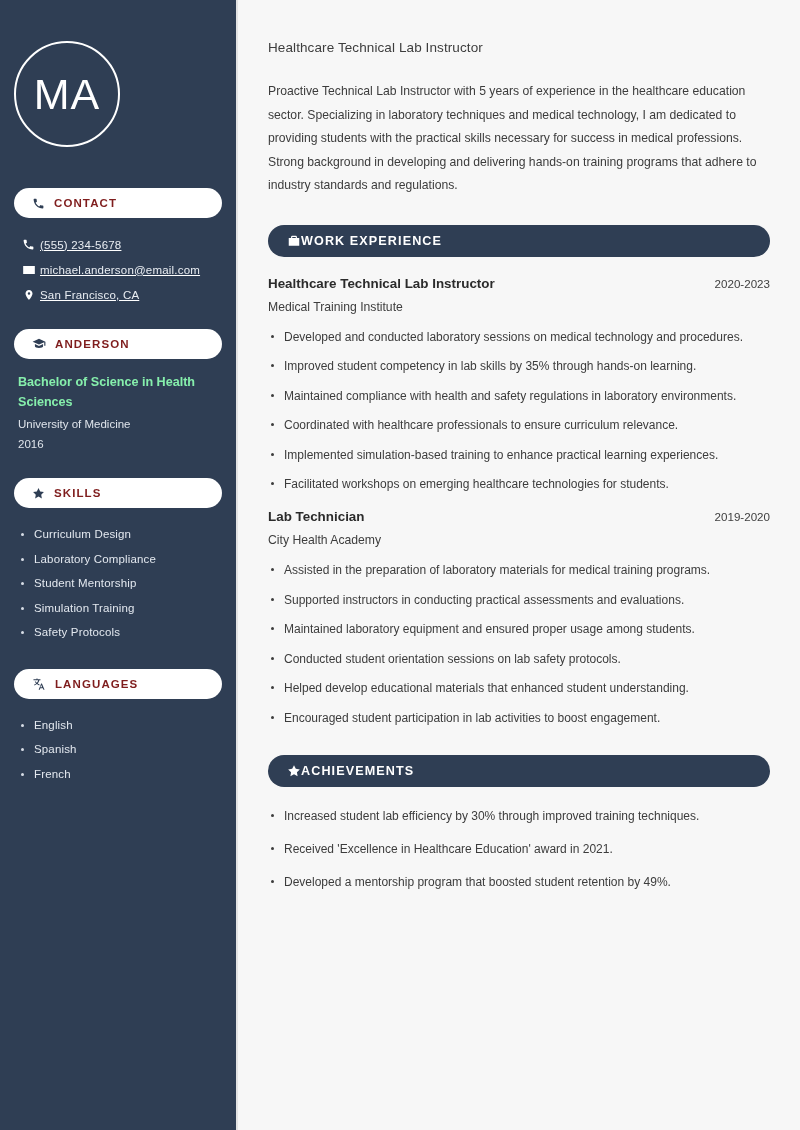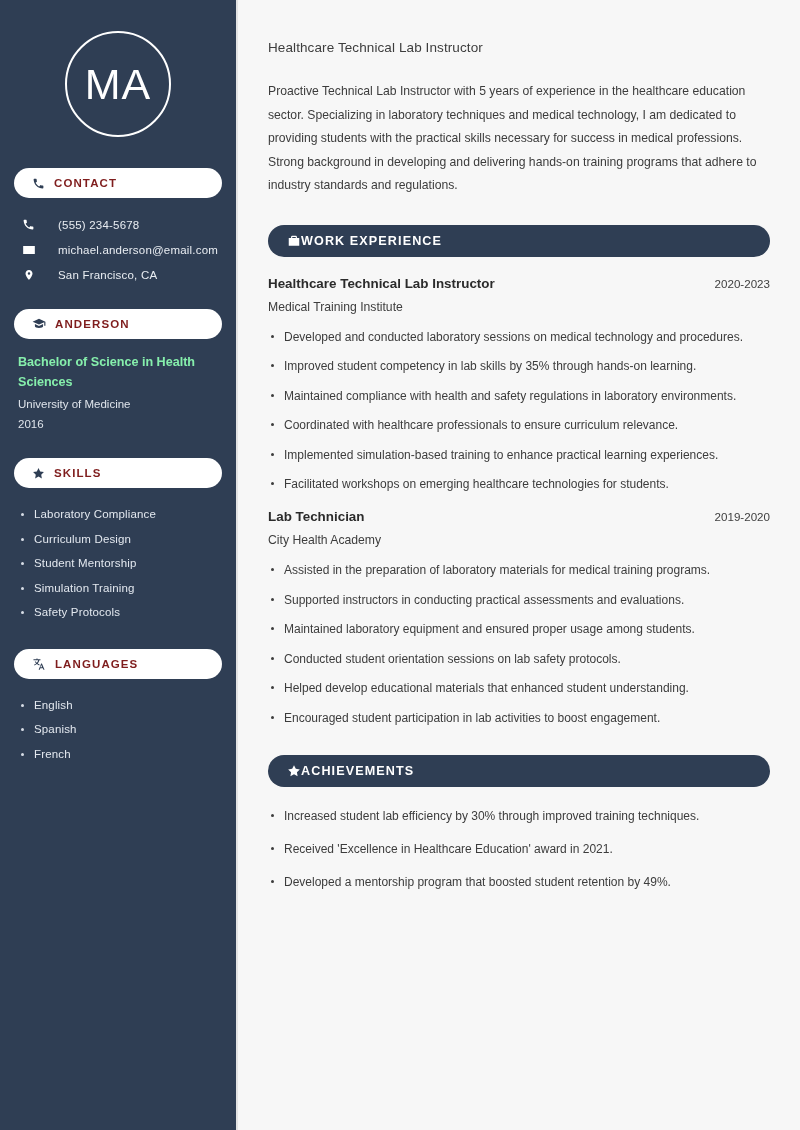--- a/index.html
+++ b/index.html
@@ -28,24 +28,23 @@
   .sidebar {
     width: 238px;
     flex: 0 0 238px;
     background: #2f3e54;
     border-right: 2px solid #e3e3e3;
     padding: 0 14px;
     color: #ffffff;
   }
 
   .avatar-wrap {
-    height: 168px;
-    display: flex;
-    align-items: center;
-    justify-content: center;
+    height: 188px;
+    display: flex;
+    align-items: center;
   }
 
   .avatar {
     width: 106px;
     height: 106px;
     border: 2px solid #ffffff;
     border-radius: 50%;
     display: flex;
     align-items: center;
     justify-content: center;
@@ -71,23 +70,24 @@
     font-weight: bold;
     letter-spacing: 1.1px;
   }
   .pill .ico { display: flex; align-items: center; }
   .pill .ico svg { display: block; }
 
   .contact-list { margin-bottom: 22px; }
   .contact-item {
     display: flex;
     align-items: center;
-    gap: 22px;
+    gap: 4px;
     height: 25px;
     padding-left: 7px;
+    text-decoration: underline;
   }
   .contact-item .ico {
     width: 15px;
     display: flex;
     justify-content: center;
     align-items: center;
     flex: 0 0 15px;
   }
   .contact-item .ctext {
     font-size: 11.5px;
@@ -294,22 +294,22 @@
     <div class="pill">
       <span class="ico">
         <svg width="13" height="13" viewBox="0 0 24 24" fill="#2f3e54">
             <path d="m12 2 3.1 6.3 6.9 1-5 4.9 1.2 6.8-6.2-3.3-6.2 3.3L7 14.2 2 9.3l6.9-1L12 2z"></path>
           </svg>
       </span>
       <span class="pill-label">SKILLS</span>
     </div>
 
     <ul class="side-list">
+      <li>Curriculum Design</li>
       <li>Laboratory Compliance</li>
-      <li>Curriculum Design</li>
       <li>Student Mentorship</li>
       <li>Simulation Training</li>
       <li>Safety Protocols</li>
     </ul>
 
     <div class="pill">
       <span class="ico">
         <svg width="14" height="14" viewBox="0 0 24 24" fill="#2f3e54">
             <path d="M2.5 4h5.2V2.4h1.7V4h5.1v1.6h-1.9c-.5 2.2-1.5 4-2.8 5.4 1 .8 2.1 1.4 3.3 1.8l-.7 1.6c-1.5-.5-2.8-1.3-4-2.3-1.2 1-2.6 1.8-4.1 2.4l-.7-1.6c1.3-.4 2.5-1.1 3.5-1.9-1-1-1.8-2.2-2.3-3.5h1.8c.4.9 1 1.7 1.7 2.4 1-1.1 1.8-2.6 2.2-4.3H2.5V4zm12.2 7.2h2.3L21.5 22h-1.9l-1-2.7h-4.3l-1 2.7h-1.9l4.3-10.8zm1.1 2.4-1.5 4.1h3l-1.5-4.1z"></path>
           </svg>

